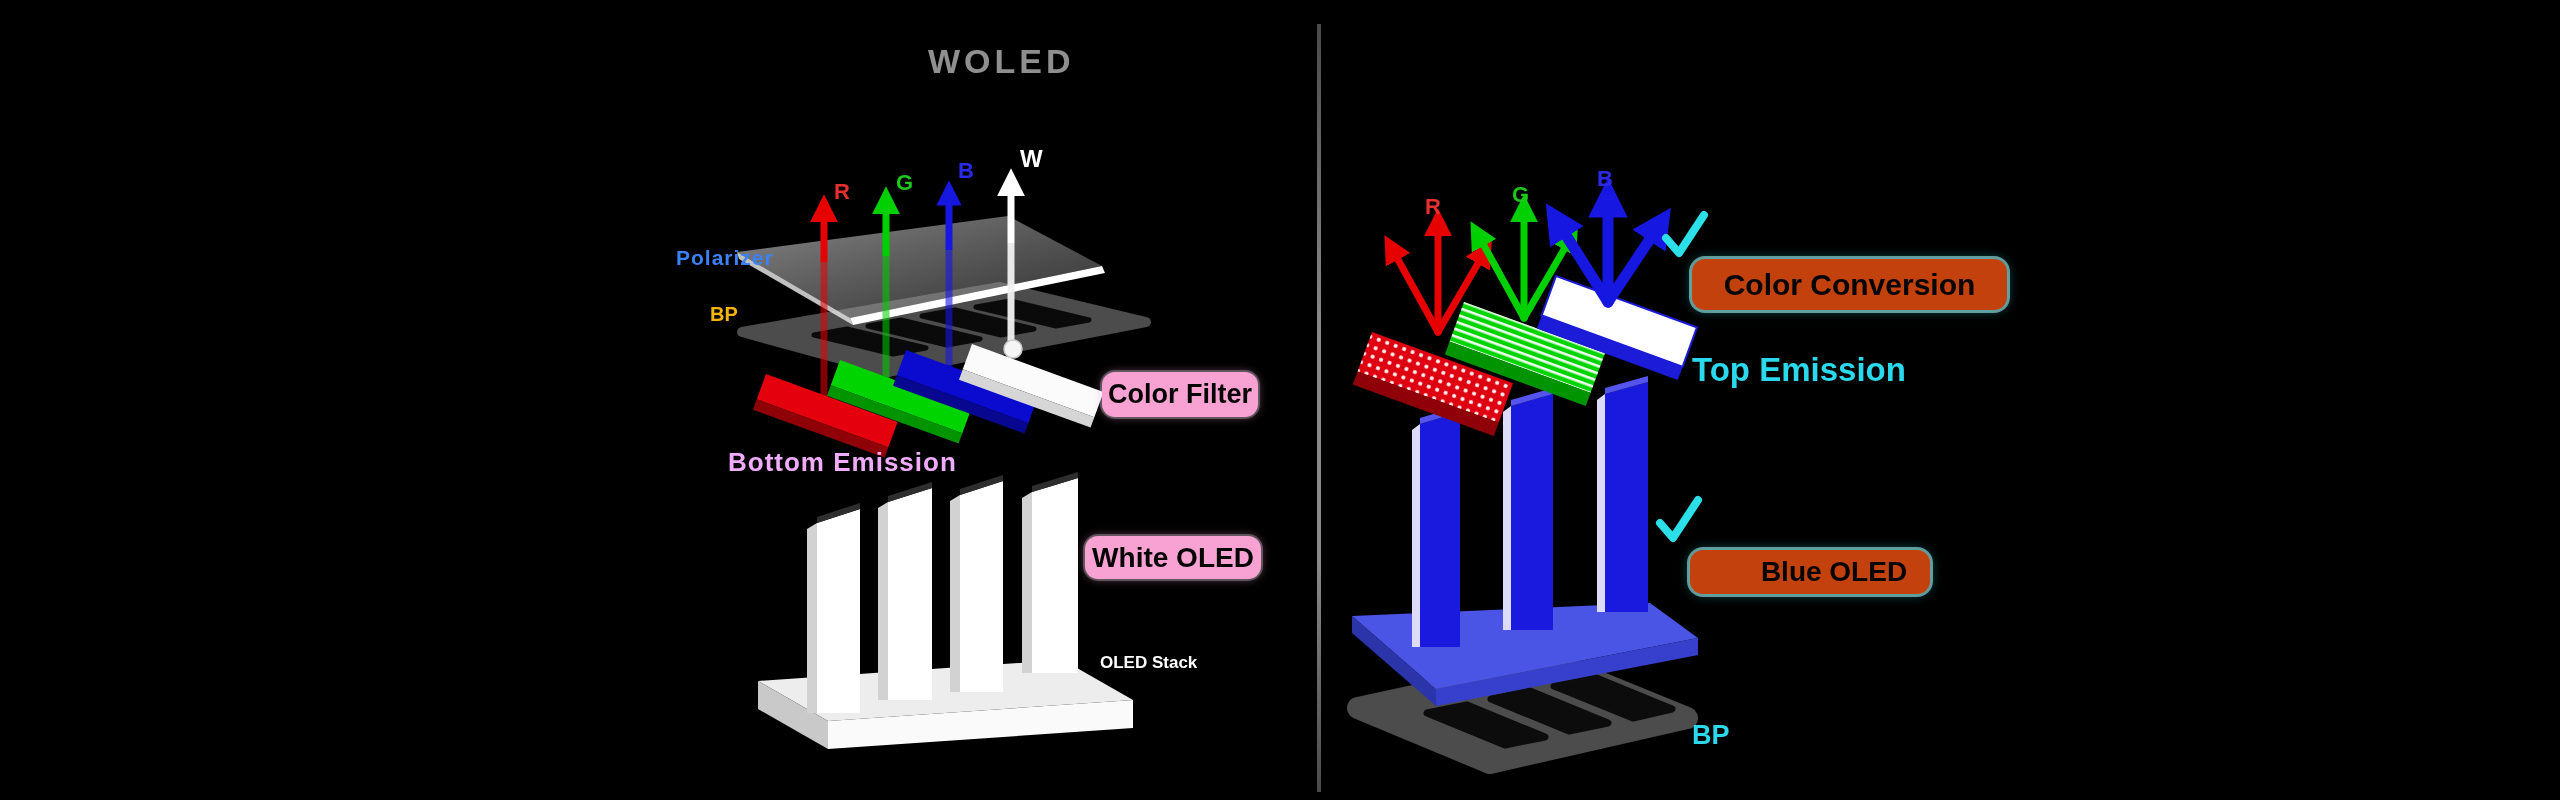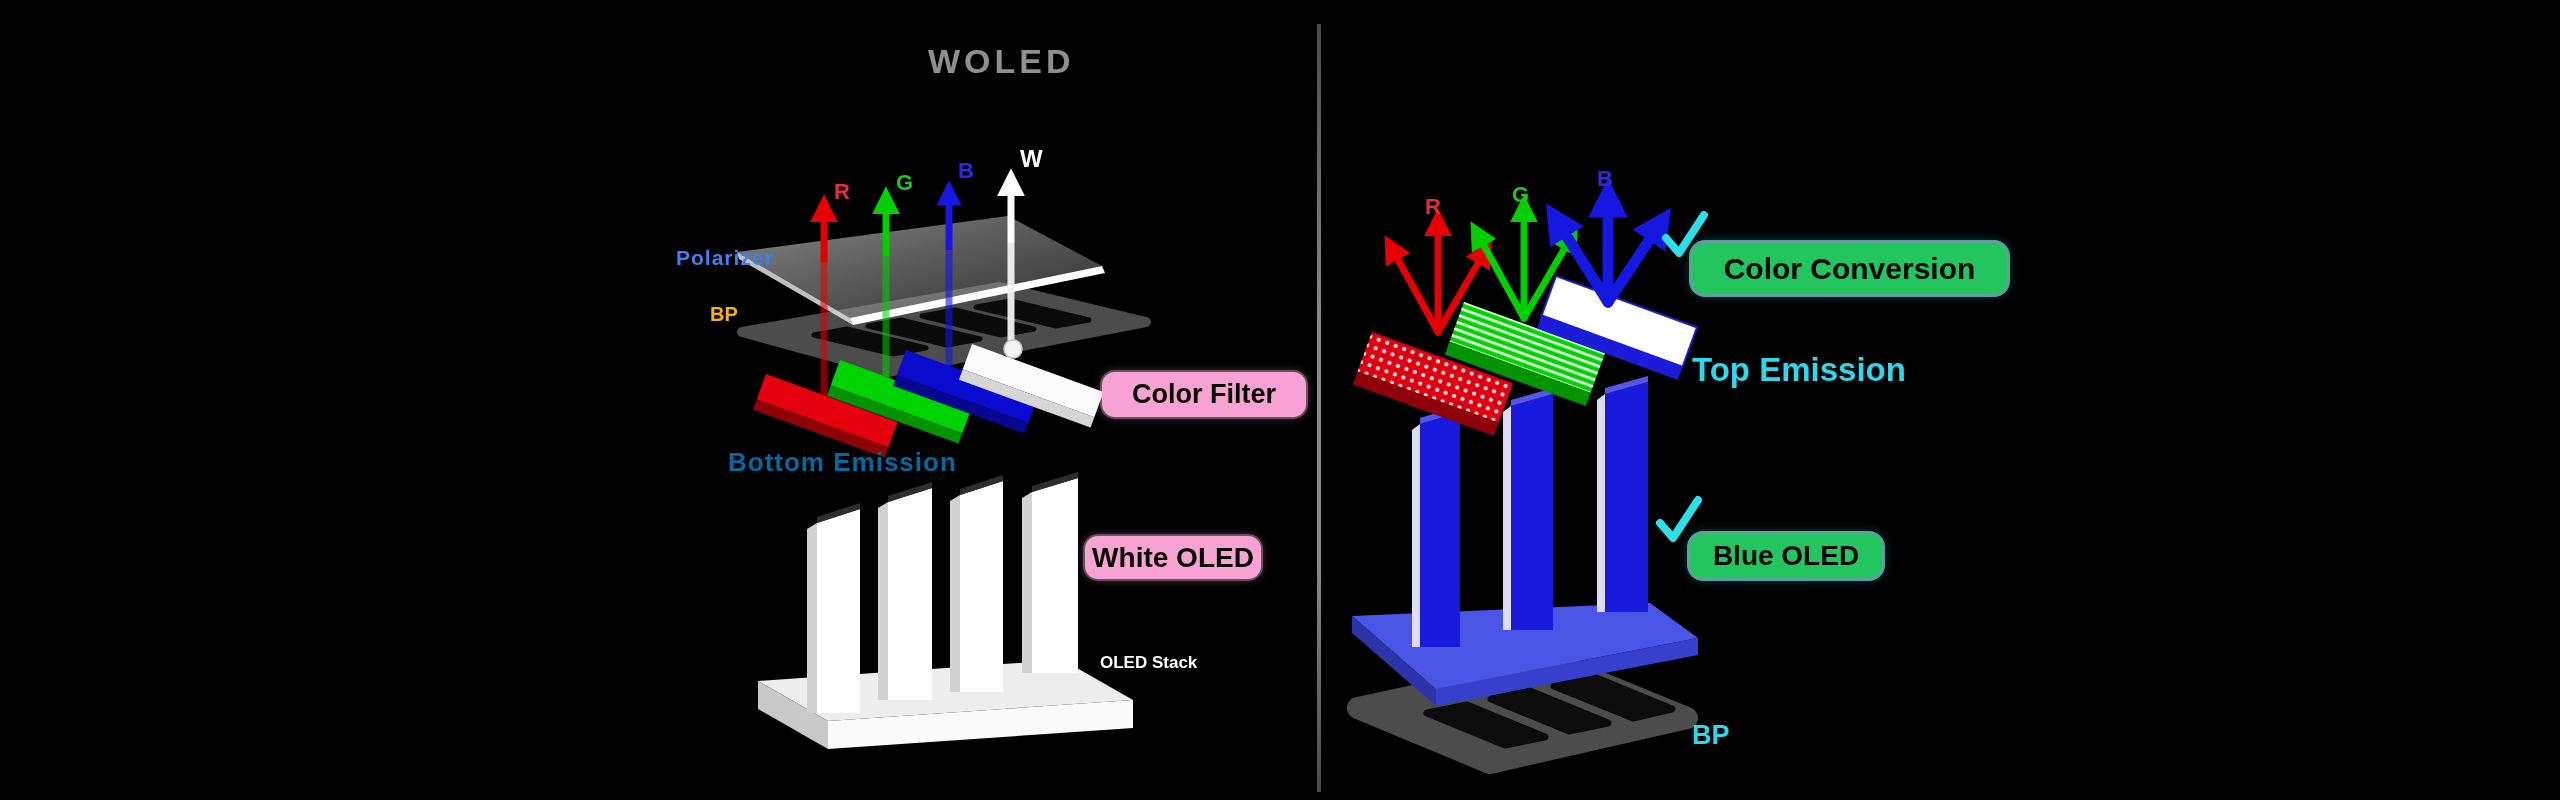--- a/index.html
+++ b/index.html
@@ -4,21 +4,21 @@
 <style>
   html,body{margin:0;padding:0;background:#000;}
   .canvas{position:relative;width:2560px;height:800px;background:#000;overflow:hidden;
           font-family:"Liberation Sans", sans-serif;}
   .layer{position:absolute;left:0;top:0;}
   .lbl{position:absolute;white-space:nowrap;}
   .title{font-weight:bold;letter-spacing:4px;}
   .pill{position:absolute;display:flex;align-items:center;justify-content:center;
         font-weight:bold;color:#050505;border-radius:13px;white-space:nowrap;}
   .pill.pink{background:#f7a2d3;box-shadow:0 0 0 2px rgba(255,255,255,0.25), 0 0 10px rgba(247,162,211,0.45);}
-  .pill.cyan{background:#22c55e;box-shadow:0 0 0 3px rgba(170,255,255,0.55), 0 0 12px rgba(50,221,226,0.5);}
+  .pill.cyan{background:#c2410c;box-shadow:0 0 0 3px rgba(170,255,255,0.55), 0 0 12px rgba(50,221,226,0.5);margin-top:16px;}
   .ray-letter{position:absolute;font-weight:bold;}
   .divider{position:absolute;background:linear-gradient(#4a4a4a,#8a8a8a 40%,#8a8a8a 70%,#4a4a4a);}
   .cyantxt{color:#2bd9ec;font-weight:bold;text-align:center;}
 </style>
 </head>
 <body>
 
 <div class="canvas">
 
   <svg class="layer" width="2560" height="800" viewBox="0 0 2560 800">
@@ -203,42 +203,42 @@
 
   <div class="lbl" style="left:676px;top:213px;font-size:21px;color:#3b82f6;font-weight:bold;letter-spacing:1px;margin-top:33px;">Polarizer</div>
 
   <div class="lbl" style="left:710px;top:303px;font-size:20px;color:#f4b40b;font-weight:bold;">BP</div>
 
   <div class="ray-letter" style="left:834px;top:179px;font-size:22px;color:#e62f2f;">R</div>
   <div class="ray-letter" style="left:896px;top:170px;font-size:22px;color:#1dc91d;">G</div>
   <div class="ray-letter" style="left:958px;top:158px;font-size:22px;color:#2a2ae8;">B</div>
   <div class="ray-letter" style="left:1020px;top:145px;font-size:24px;color:#ffffff;">W</div>
 
-  <div class="pill pink" style="left:1102px;top:372px;width:204px;height:45px;font-size:27px;">
+  <div class="pill pink" style="left:1102px;top:372px;width:156px;height:45px;font-size:27px;">
     <span>Color Filter</span>
   </div>
 
-  <div class="lbl" style="left:728px;top:447px;font-size:26px;color:#0369a1;font-weight:bold;letter-spacing:1px;">Bottom Emission</div>
+  <div class="lbl" style="left:728px;top:447px;font-size:26px;color:#f0abfc;font-weight:bold;letter-spacing:1px;">Bottom Emission</div>
 
   <div class="pill pink" style="left:1085px;top:536px;width:176px;height:43px;font-size:28px;">
     <span>White OLED</span>
   </div>
 
   <div class="lbl" style="left:1100px;top:653px;font-size:17px;color:#ffffff;font-weight:bold;">OLED Stack</div>
 
 
   <div class="ray-letter" style="left:1425px;top:194px;font-size:22px;color:#e62f2f;">R</div>
   <div class="ray-letter" style="left:1512px;top:182px;font-size:22px;color:#1dc91d;">G</div>
   <div class="ray-letter" style="left:1597px;top:166px;font-size:22px;color:#2a2ae8;">B</div>
 
   <div class="pill cyan" style="left:1692px;top:243px;width:315px;height:51px;font-size:30px;">
     <span>Color Conversion</span>
   </div>
 
   <div class="lbl cyantxt" style="left:1692px;top:351px;font-size:33px;">Top Emission</div>
 
-  <div class="pill cyan" style="left:1690px;top:534px;width:192px;height:44px;font-size:28px;">
+  <div class="pill cyan" style="left:1690px;top:534px;width:192px;height:44px;font-size:28px;padding-left:48px;">
     <span>Blue OLED</span>
   </div>
 
   <div class="lbl cyantxt" style="left:1692px;top:720px;font-size:27px;">BP</div>
 
 </div>
 
 </body></html>

